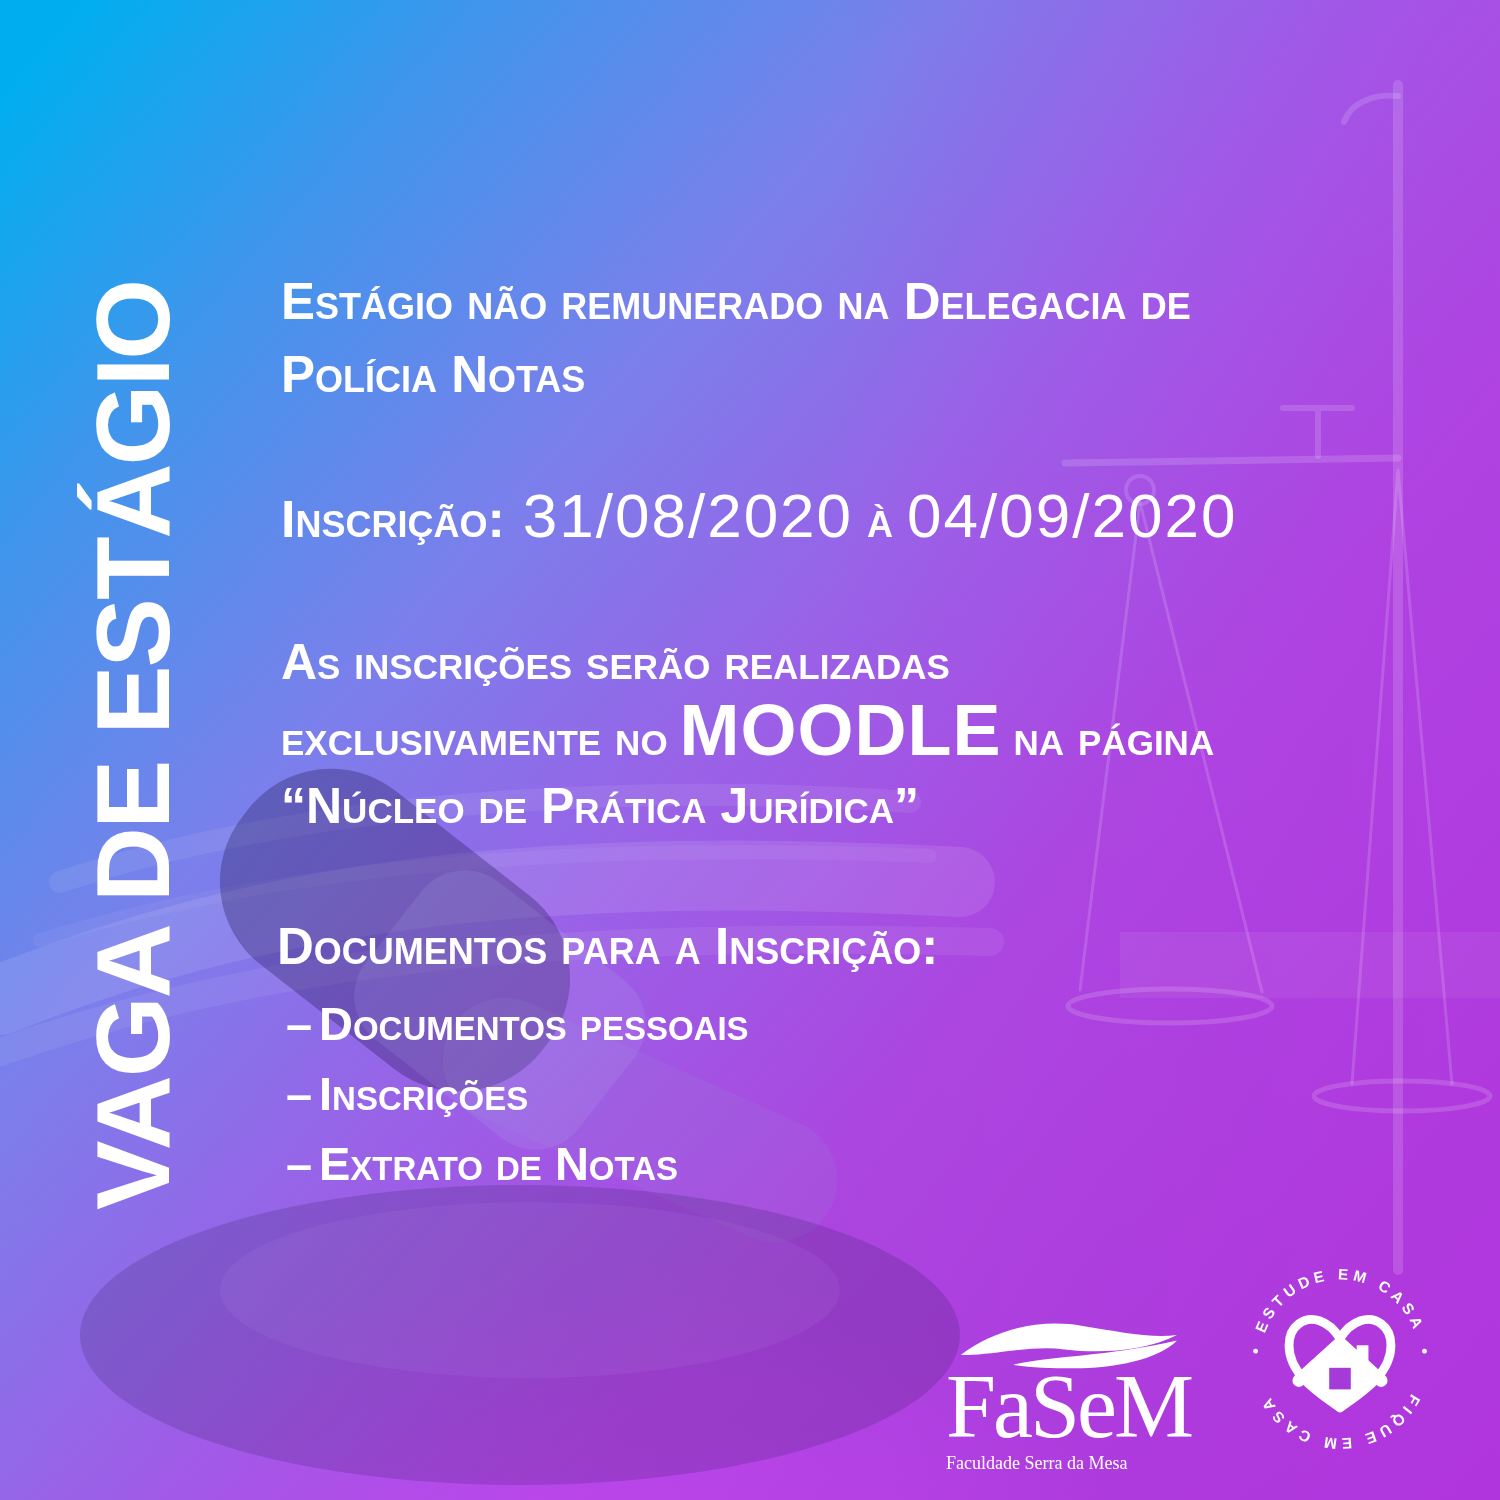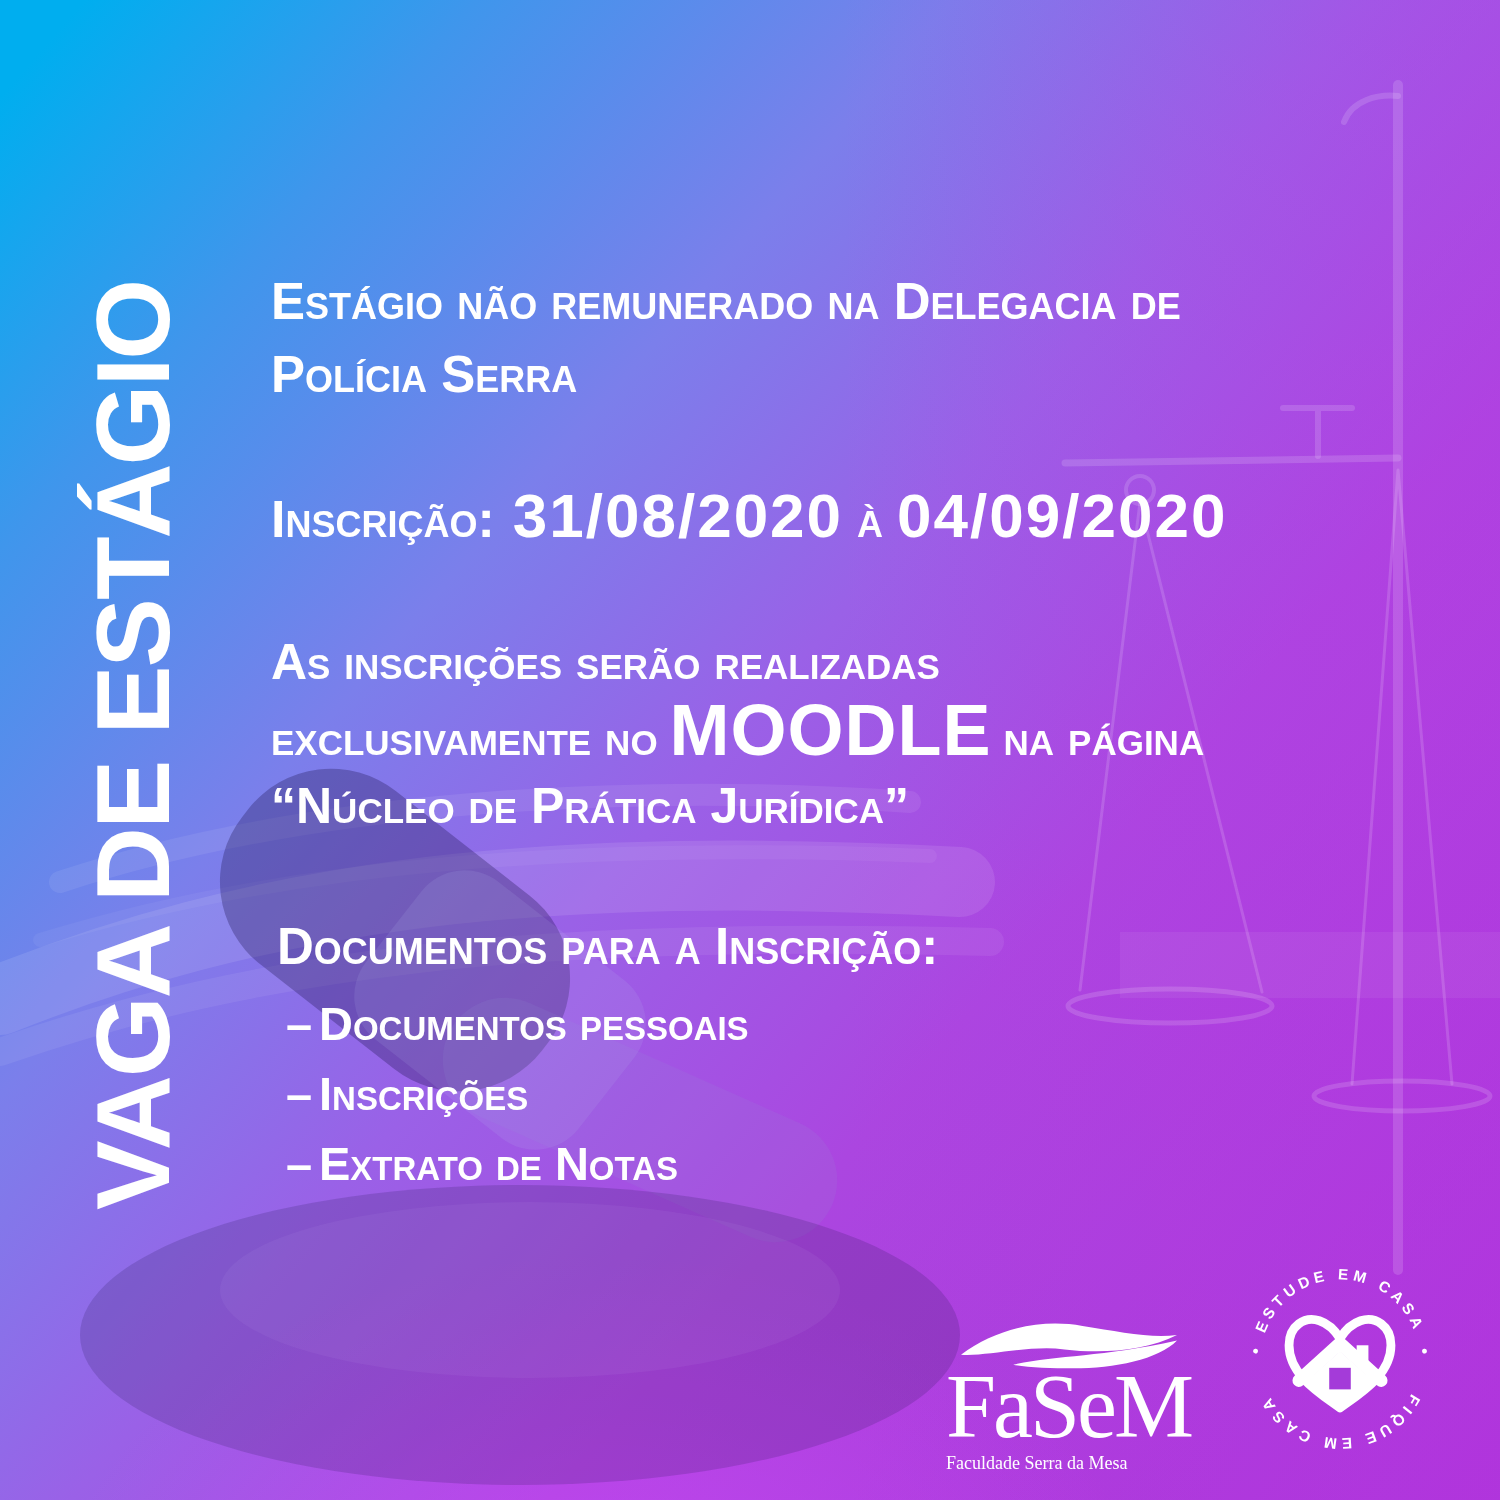--- a/index.html
+++ b/index.html
@@ -15,24 +15,24 @@
   .bg-art{position:absolute;left:0;top:0;width:1500px;height:1500px;pointer-events:none;}
   .sc{font-variant:small-caps;}
   .line{white-space:nowrap;}
   
   .vtitle{
     position:absolute;left:84px;top:1210px;width:1035px;
     font-size:104px;font-weight:800;letter-spacing:-2px;line-height:98px;
     white-space:nowrap;transform:rotate(-90deg);transform-origin:0 0;
   }
   
-  .block{position:absolute;left:271px;font-weight:700;}
+  .block{position:absolute;left:281px;font-weight:700;}
   .intro{top:265px;font-size:51px;line-height:73px;}
   .dates{top:479px;font-size:52px;line-height:73px;}
-  .dates .num{font-size:62px;font-weight:700;letter-spacing:2px;}
+  .dates .num{font-size:62px;font-weight:400;letter-spacing:2px;}
   .dates .label{margin-right:18px;}
   .dates .conn{margin:0 14px;}
   .moodleblk{top:628px;font-size:50px;line-height:68px;}
   .moodle{font-size:72px;font-weight:800;letter-spacing:1px;margin:0 12px;}
   .docs{left:277px;top:910px;font-size:51px;line-height:73px;}
   .docs .items{margin:6px 0 0 0;padding:0;list-style:none;font-size:47px;line-height:70px;}
   .docs .item{padding-left:9px;}
   .docs .dash{display:inline-block;width:33px;}
   
   .fasem{position:absolute;left:946px;top:1317px;width:260px;}
@@ -84,21 +84,21 @@
       <path d="M1398,470 L1352,1084 M1398,470 L1452,1084" stroke-width="3"></path>
       <ellipse cx="1402" cy="1096" rx="88" ry="15" stroke-width="5"></ellipse>
       <rect x="1120" y="932" width="380" height="66" fill="rgba(255,255,255,0.06)" stroke="none"></rect>
     </g>
   </svg>
 
   <div class="vtitle">VAGA DE ESTÁGIO</div>
 
   <div class="block intro">
     <div class="line sc">Estágio não remunerado na Delegacia de</div>
-    <div class="line sc">Polícia Serra</div>
+    <div class="line sc">Polícia Notas</div>
   </div>
 
   <div class="block dates line">
     <span class="sc label">Inscrição:</span><span class="num">31/08/2020</span><span class="sc conn">à</span><span class="num">04/09/2020</span>
   </div>
 
   <div class="block moodleblk">
     <div class="line sc">As inscrições serão realizadas</div>
     <div class="line sc"><span>exclusivamente no</span><span class="moodle">MOODLE</span><span>na página</span></div>
     <div class="line sc">“Núcleo de Prática Jurídica”</div>

